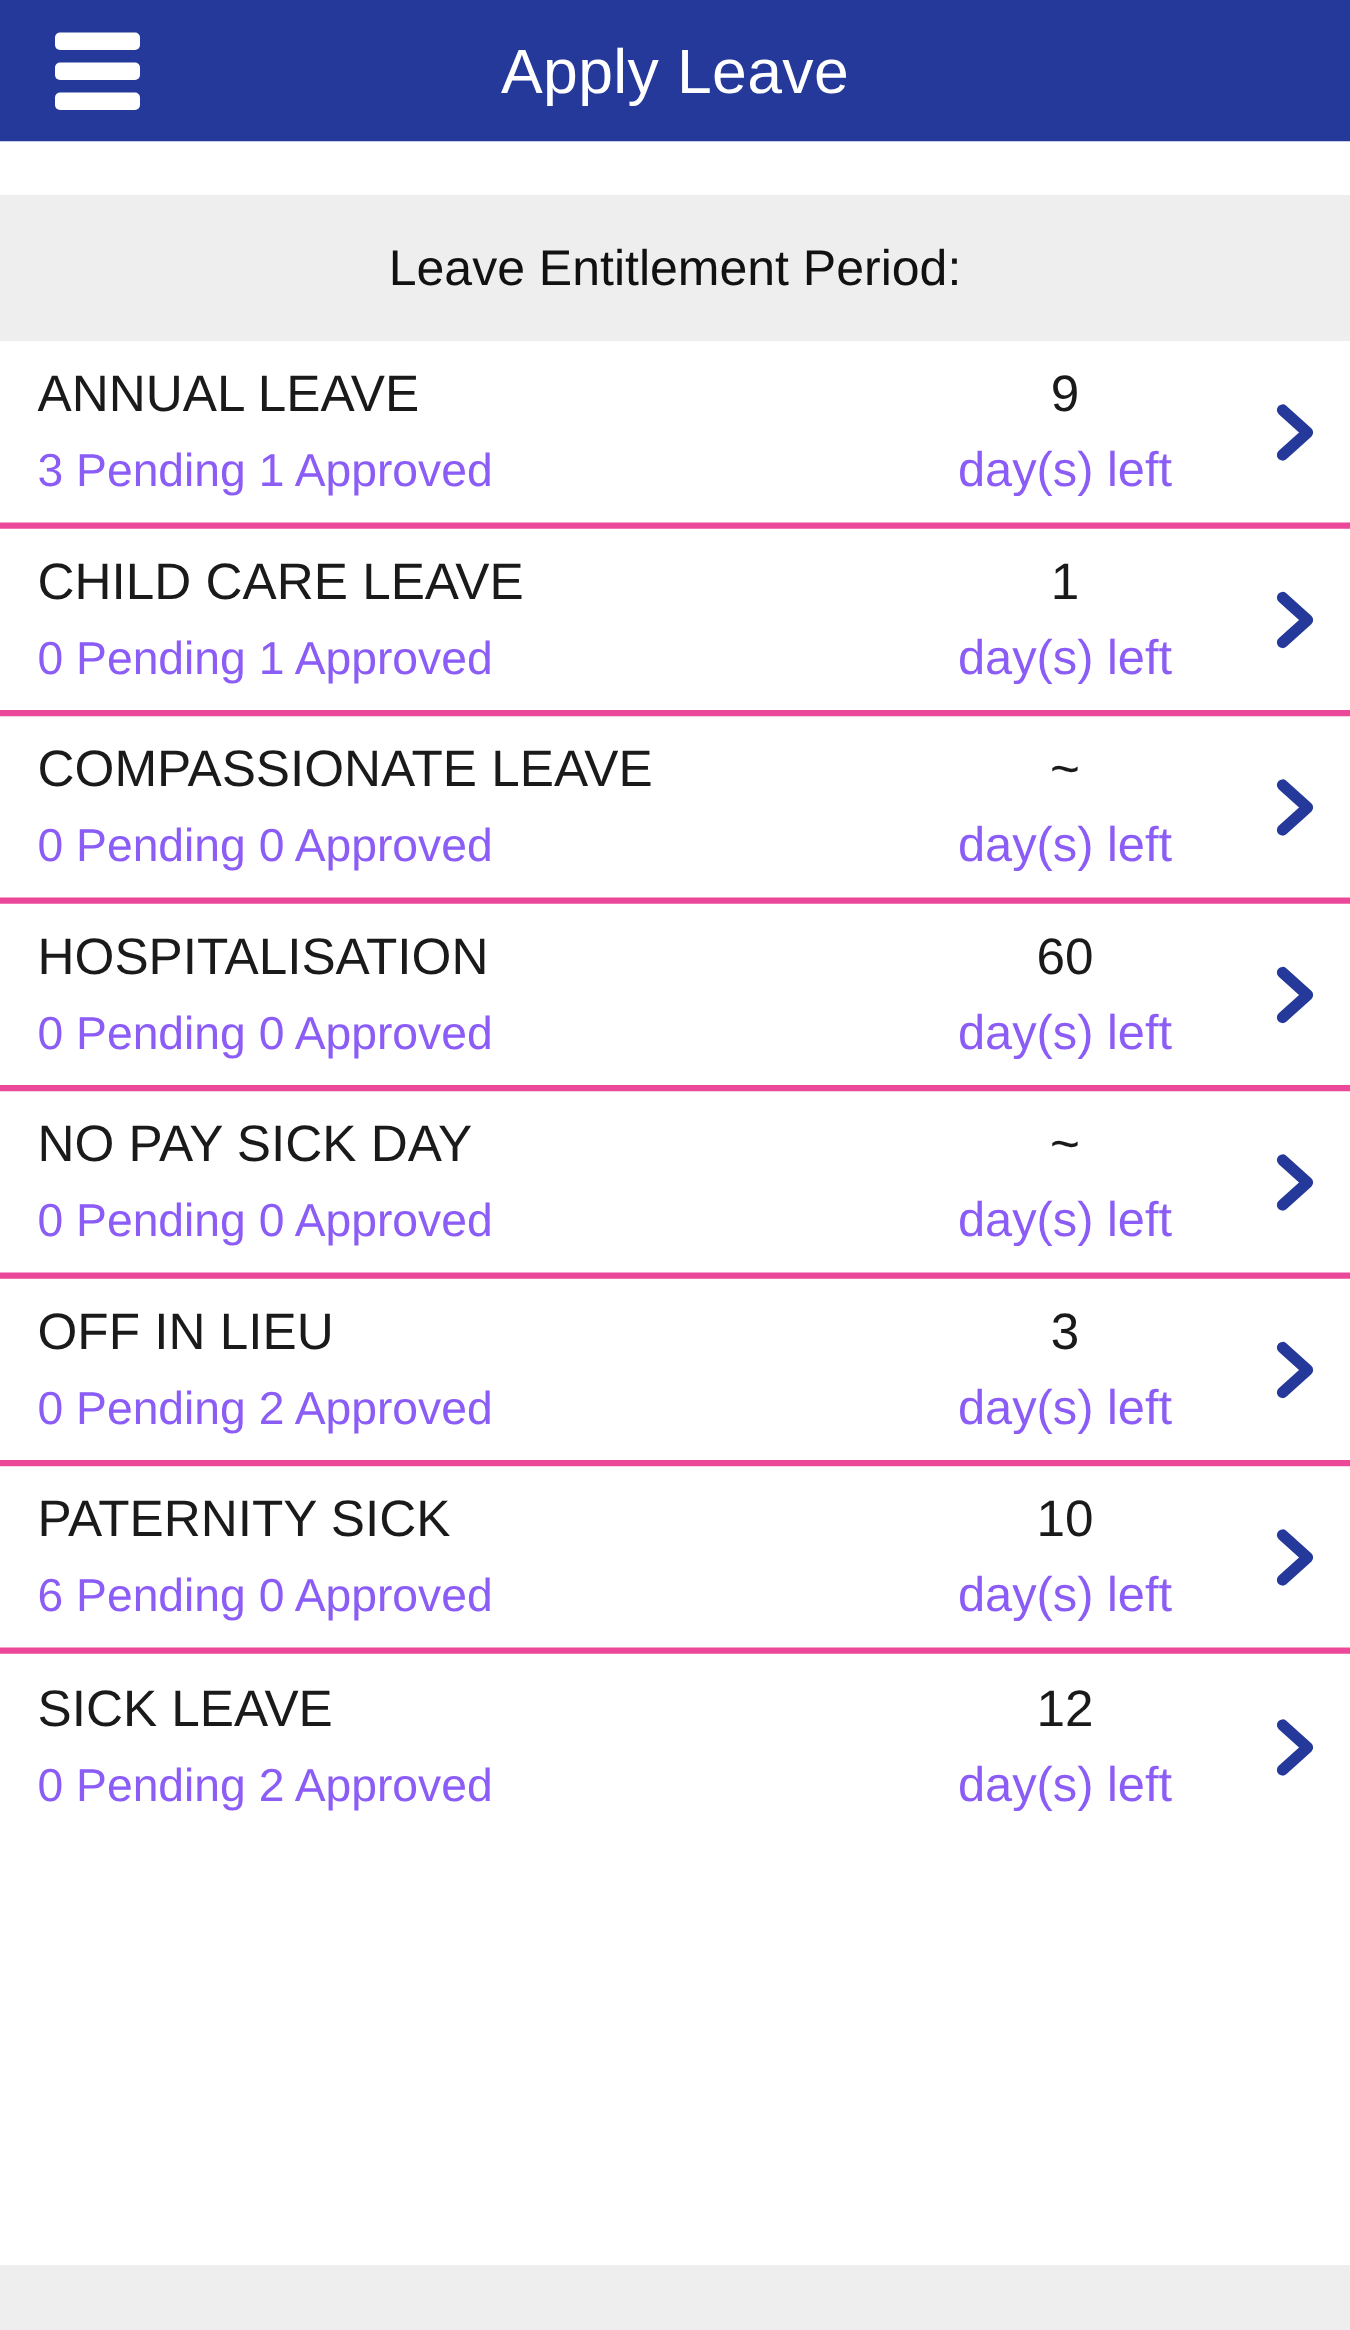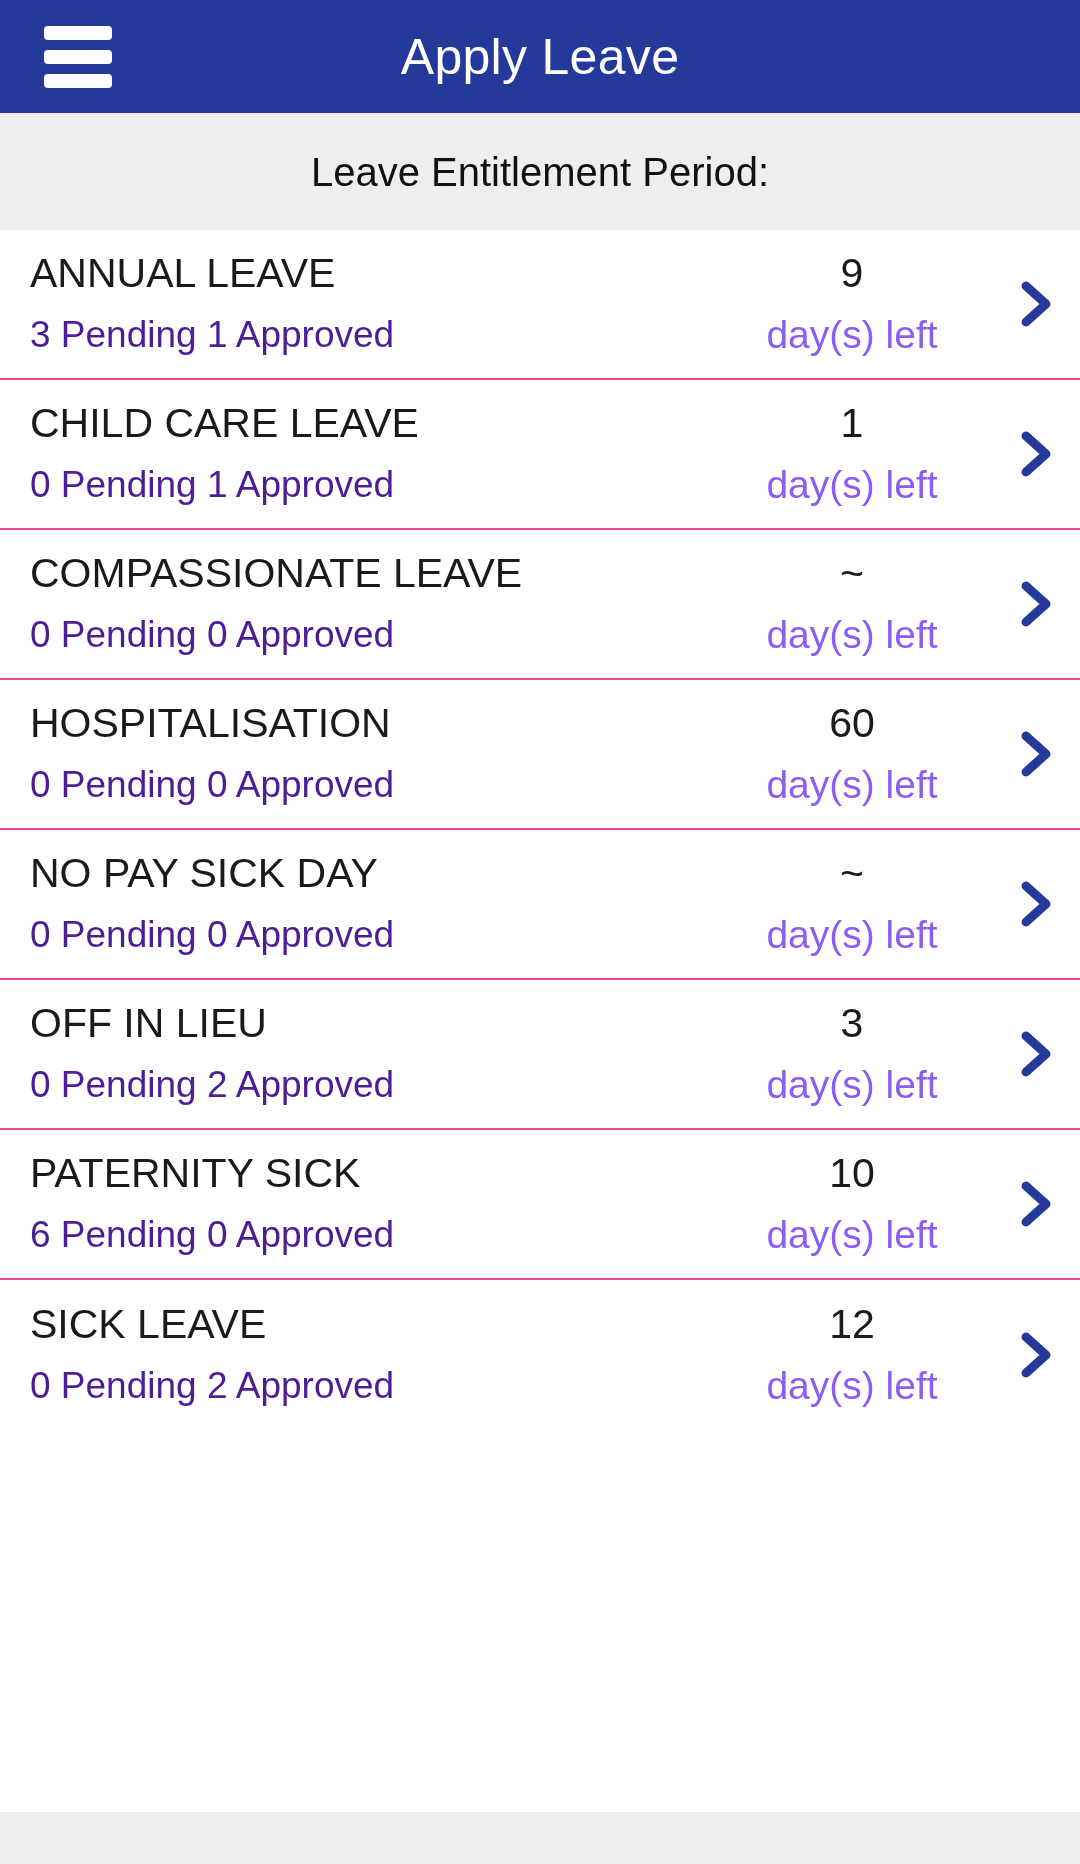--- a/index.html
+++ b/index.html
@@ -49,36 +49,37 @@
     font-size: 50px;
     font-weight: 400;
     letter-spacing: 0.3px;
   }
 
   
   .entitlement {
     background: #eeeeee;
     padding: 27px 0 26px 0;
     text-align: center;
+    margin-top: 43px;
   }
   .entitlement div {
     color: #111111;
     font-size: 40px;
     line-height: 64px;
     font-weight: 400;
   }
 
   
   .leave-list {
     background: #ffffff;
   }
   .leave-row {
     position: relative;
     height: 150px;
-    border-bottom: 2px solid #ec4899;
+    border-bottom: 5px solid #ec4899;
     display: flex;
     align-items: center;
     box-sizing: border-box;
     cursor: pointer;
   }
   .leave-row:last-child {
     border-bottom: none;
   }
   .row-left {
     position: absolute;
@@ -91,21 +92,21 @@
   }
   .leave-name {
     font-size: 41px;
     color: #1a1a1a;
     line-height: 62px;
     font-weight: 400;
     white-space: nowrap;
   }
   .leave-status {
     font-size: 37px;
-    color: #4c1d95;
+    color: #8b5cf6;
     line-height: 62px;
     font-weight: 400;
     white-space: nowrap;
   }
   .row-right {
     position: absolute;
     right: 78px;
     top: 0;
     height: 100%;
     display: flex;

